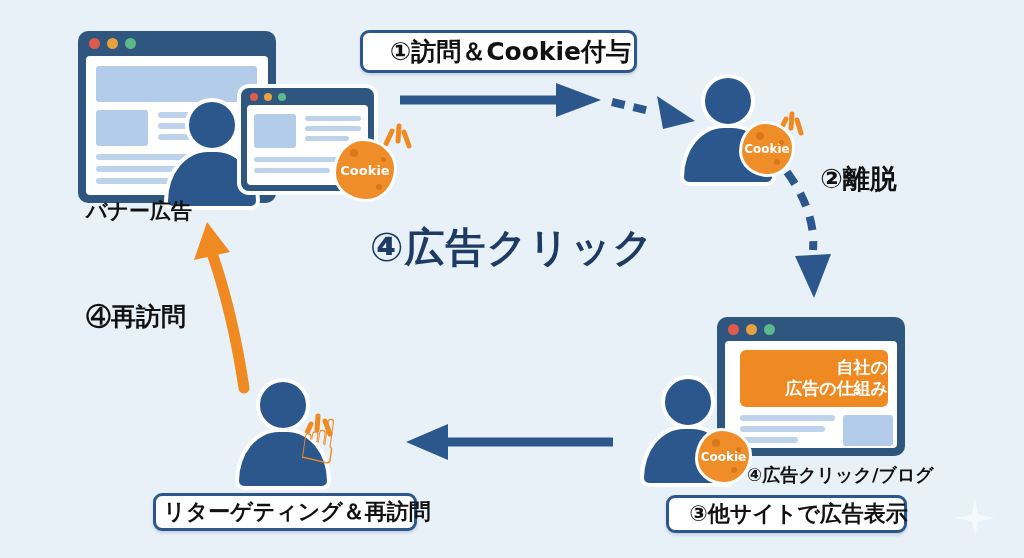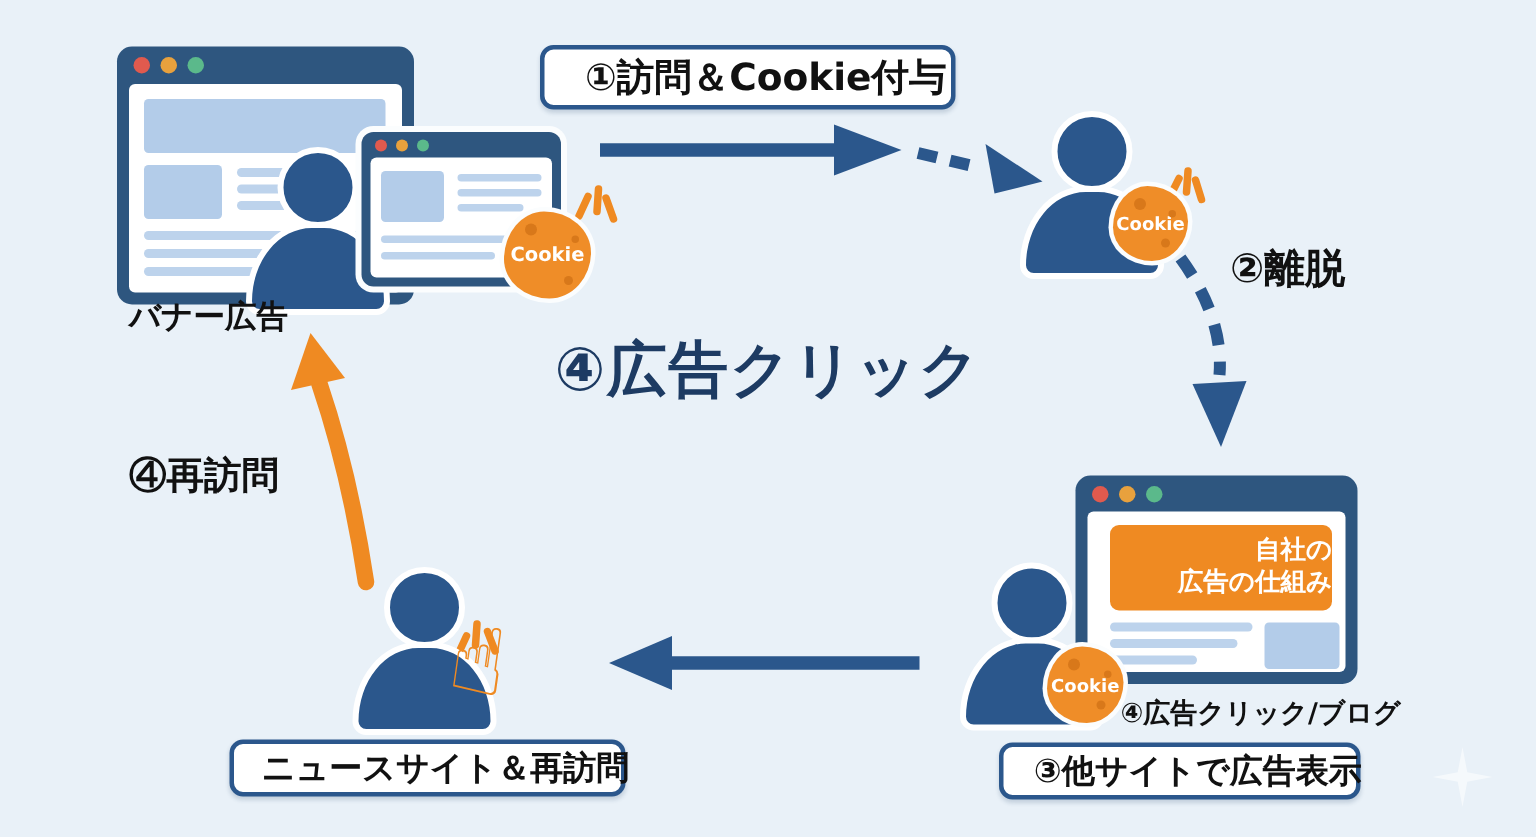--- a/index.html
+++ b/index.html
@@ -202,19 +202,19 @@
   <div class="site-label" style="left:747px; top:463px; font-size:18px;">④広告クリック/ブログ</div>
 
   <div class="step-box" style="left:666px; top:495px; width:241px; height:38px; font-size:22px;">③他サイトで広告表示</div>
 
   <div class="person" style="left:235px; top:378px;">
     <span class="person-head"></span>
     <span class="person-body"></span>
   </div>
   <div class="hand">☝</div>
 
-  <div class="step-box" style="left:153px; top:493px; width:264px; height:38px; font-size:22px;">ニュースサイト＆再訪問</div>
+  <div class="step-box" style="left:153px; top:493px; width:264px; height:38px; font-size:22px;">リターゲティング＆再訪問</div>
 
   <div class="step-text" style="left:86px; top:300px; font-size:25px;font-family:Liberation Mono, monospace;">④再訪問</div>
 
   <div class="sparkle"></div>
 
 </div>
 
 </body></html>

